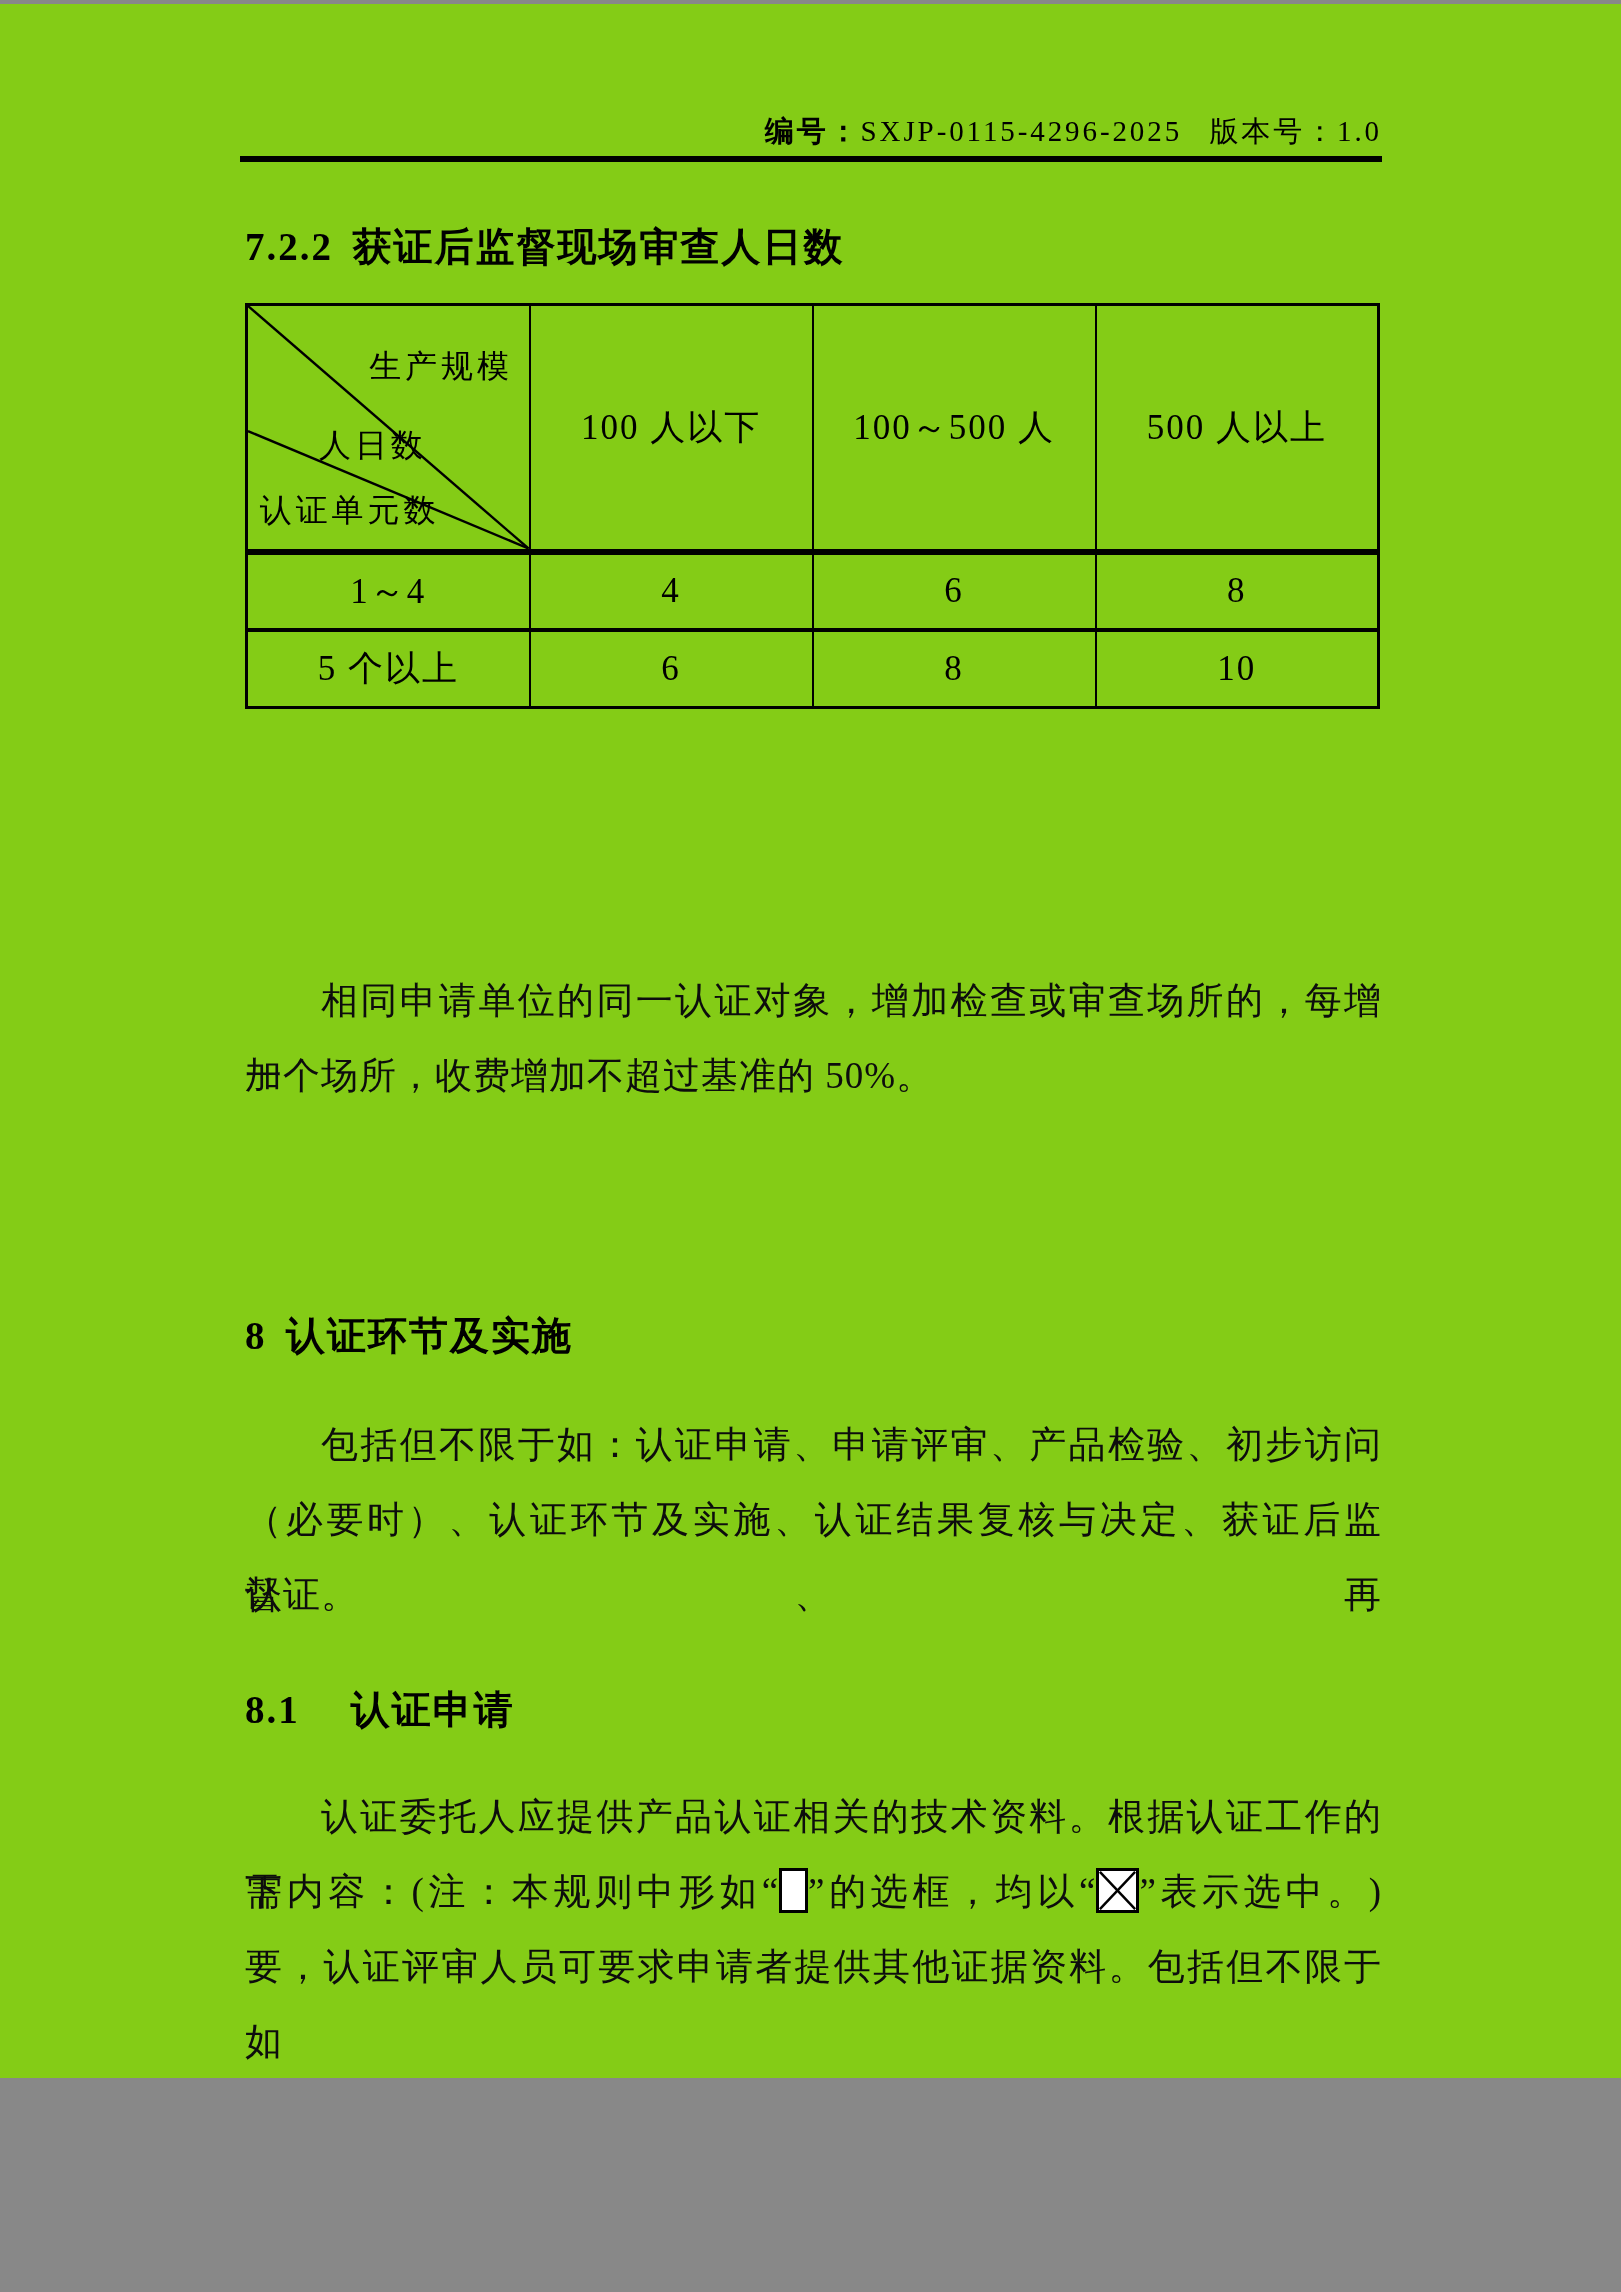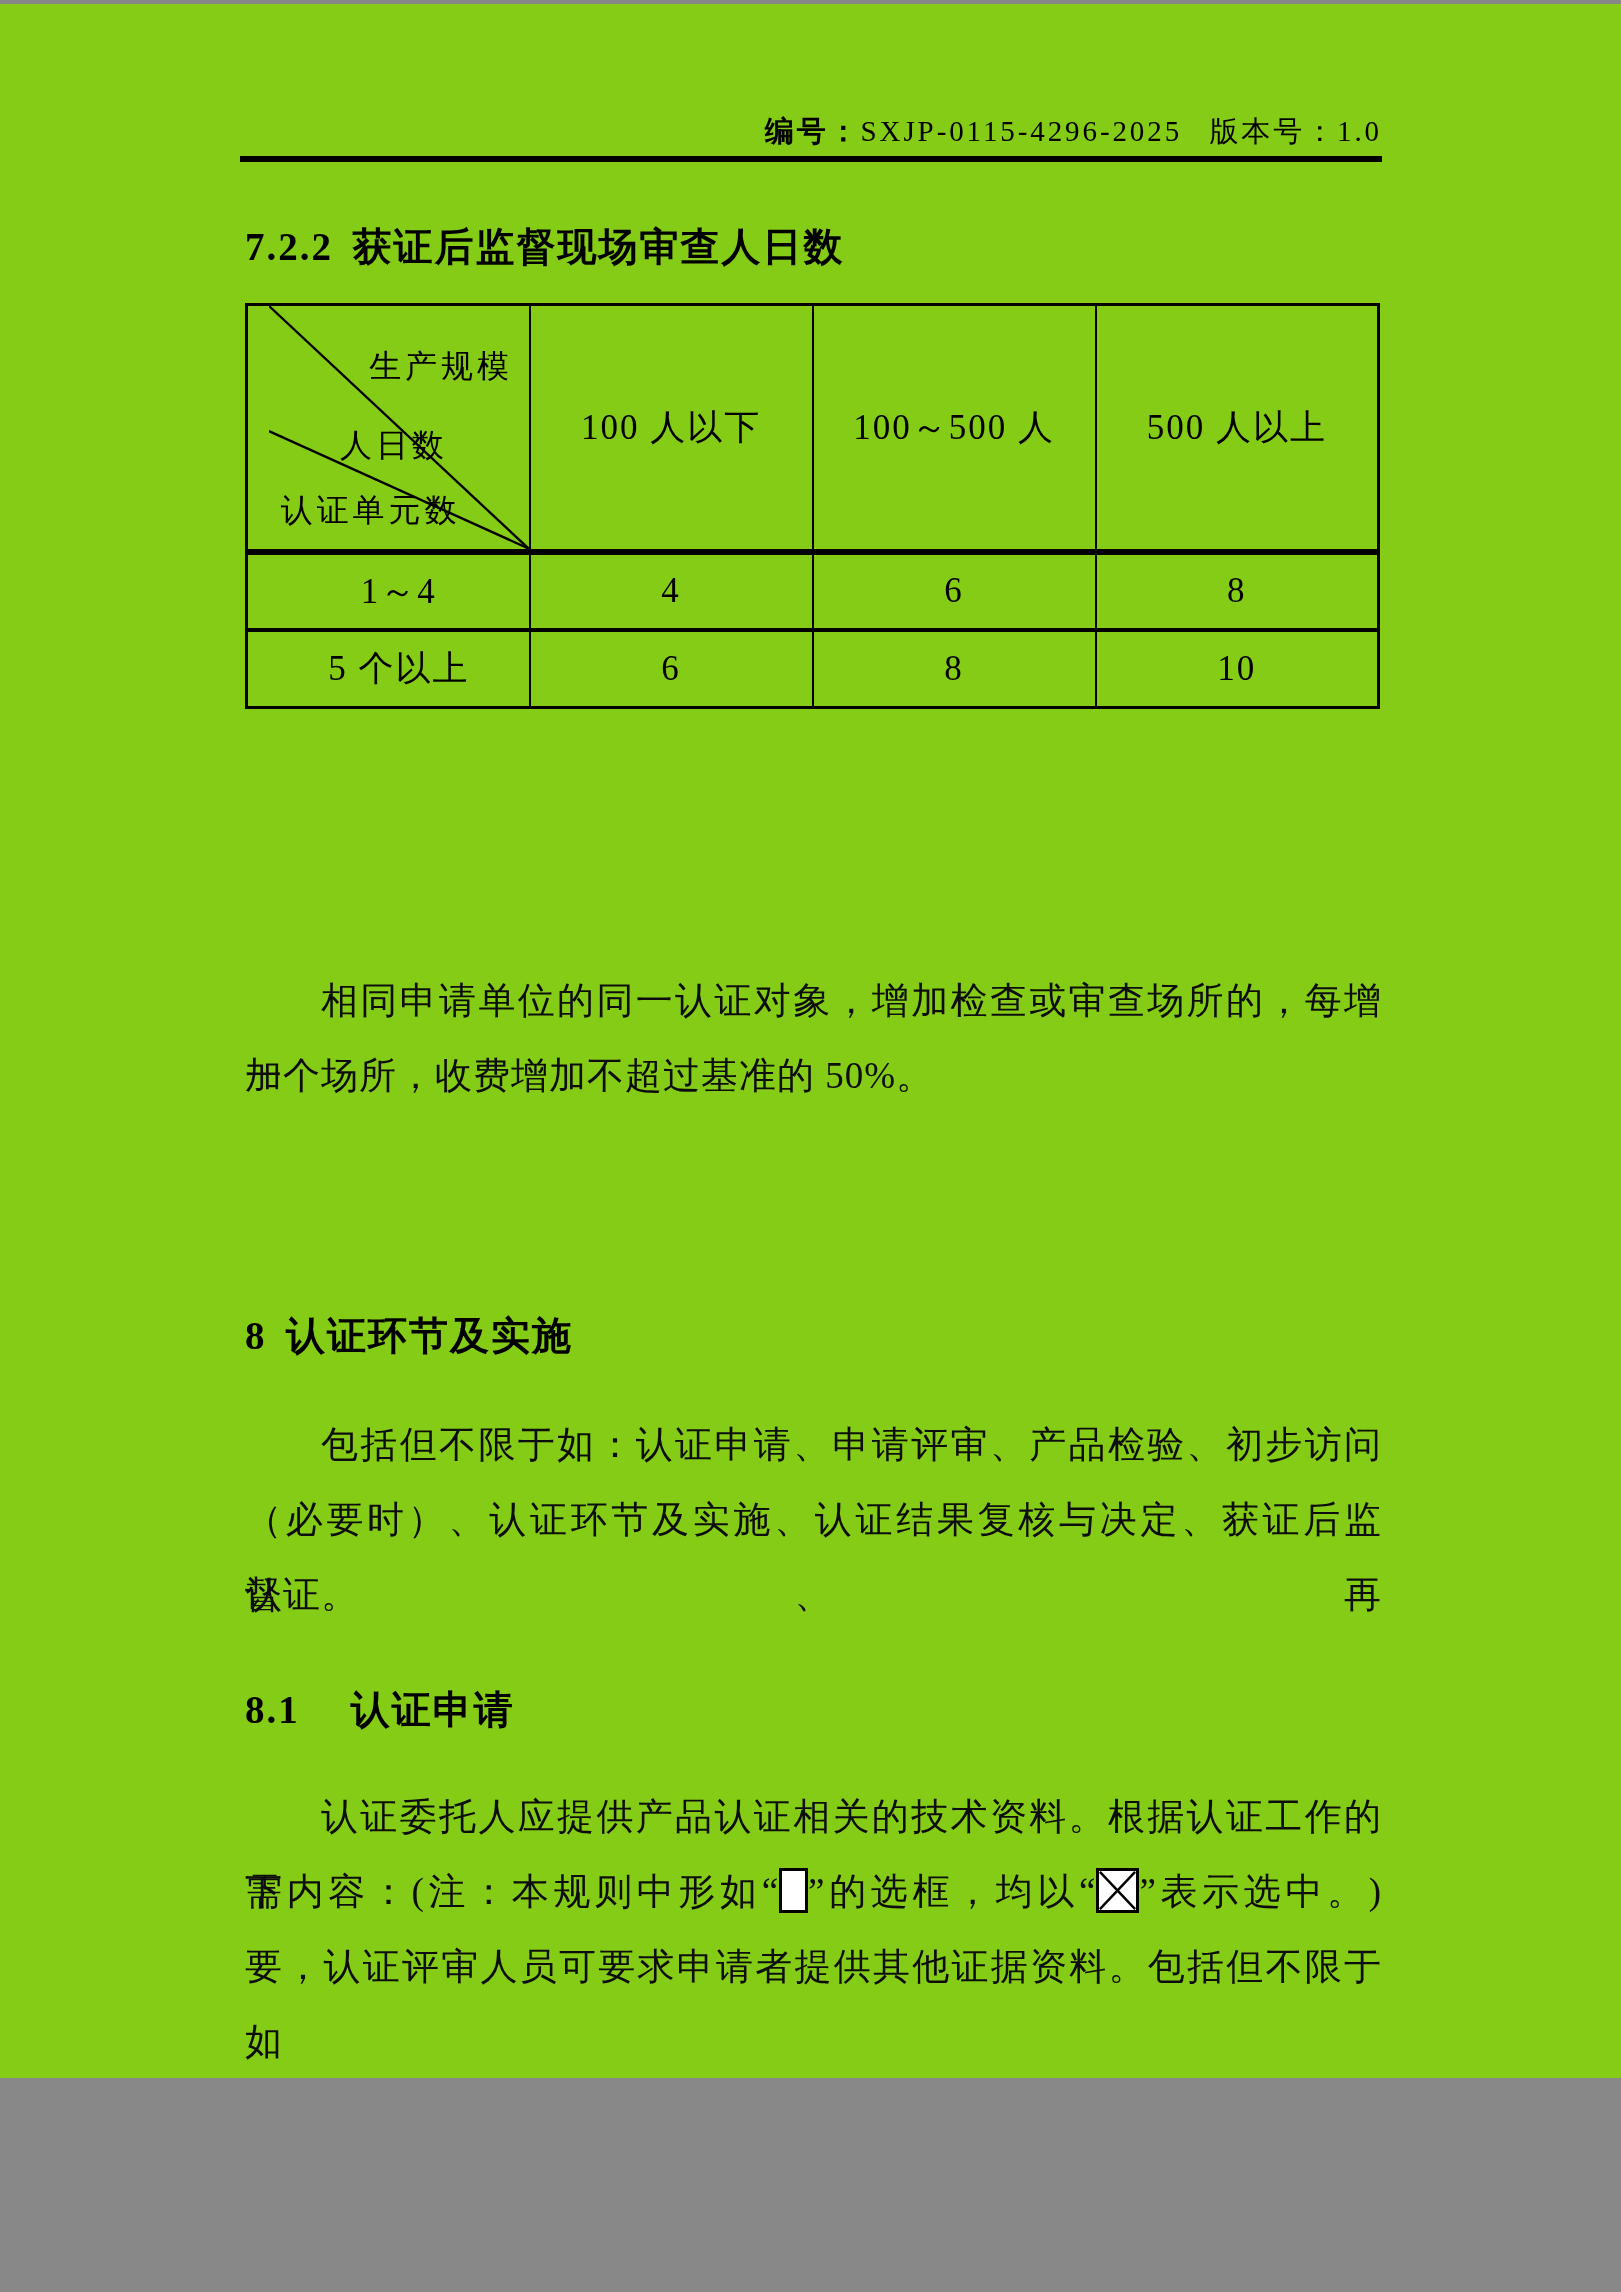--- a/index.html
+++ b/index.html
@@ -63,21 +63,21 @@
   }
   .manday-table td {
     border: 2.9px solid #000;
     text-align: center;
     vertical-align: middle;
     letter-spacing: 2px;
   }
   .manday-table tr.head td { height: 247px; border-top-width: 3.9px; border-bottom: 6.9px solid #000; }
   .manday-table tr.r1 td { height: 78px; border-bottom: 4.9px solid #000; }
   .manday-table tr.r2 td { height: 78px; border-bottom-width: 3.9px; }
-  .manday-table td:first-child { border-left-width: 3.9px; padding-left: 21px; }
+  .manday-table td:first-child { border-left-width: 3.9px; }
   .manday-table td:last-child { border-right-width: 3.9px; }
 
   .corner {
     position: relative;
     width: 100%;
     height: 100%;
   }
   .corner svg { position: absolute; top: 0; left: 0; width: 100%; height: 100%; }
   .corner .lbl {
     position: absolute;

